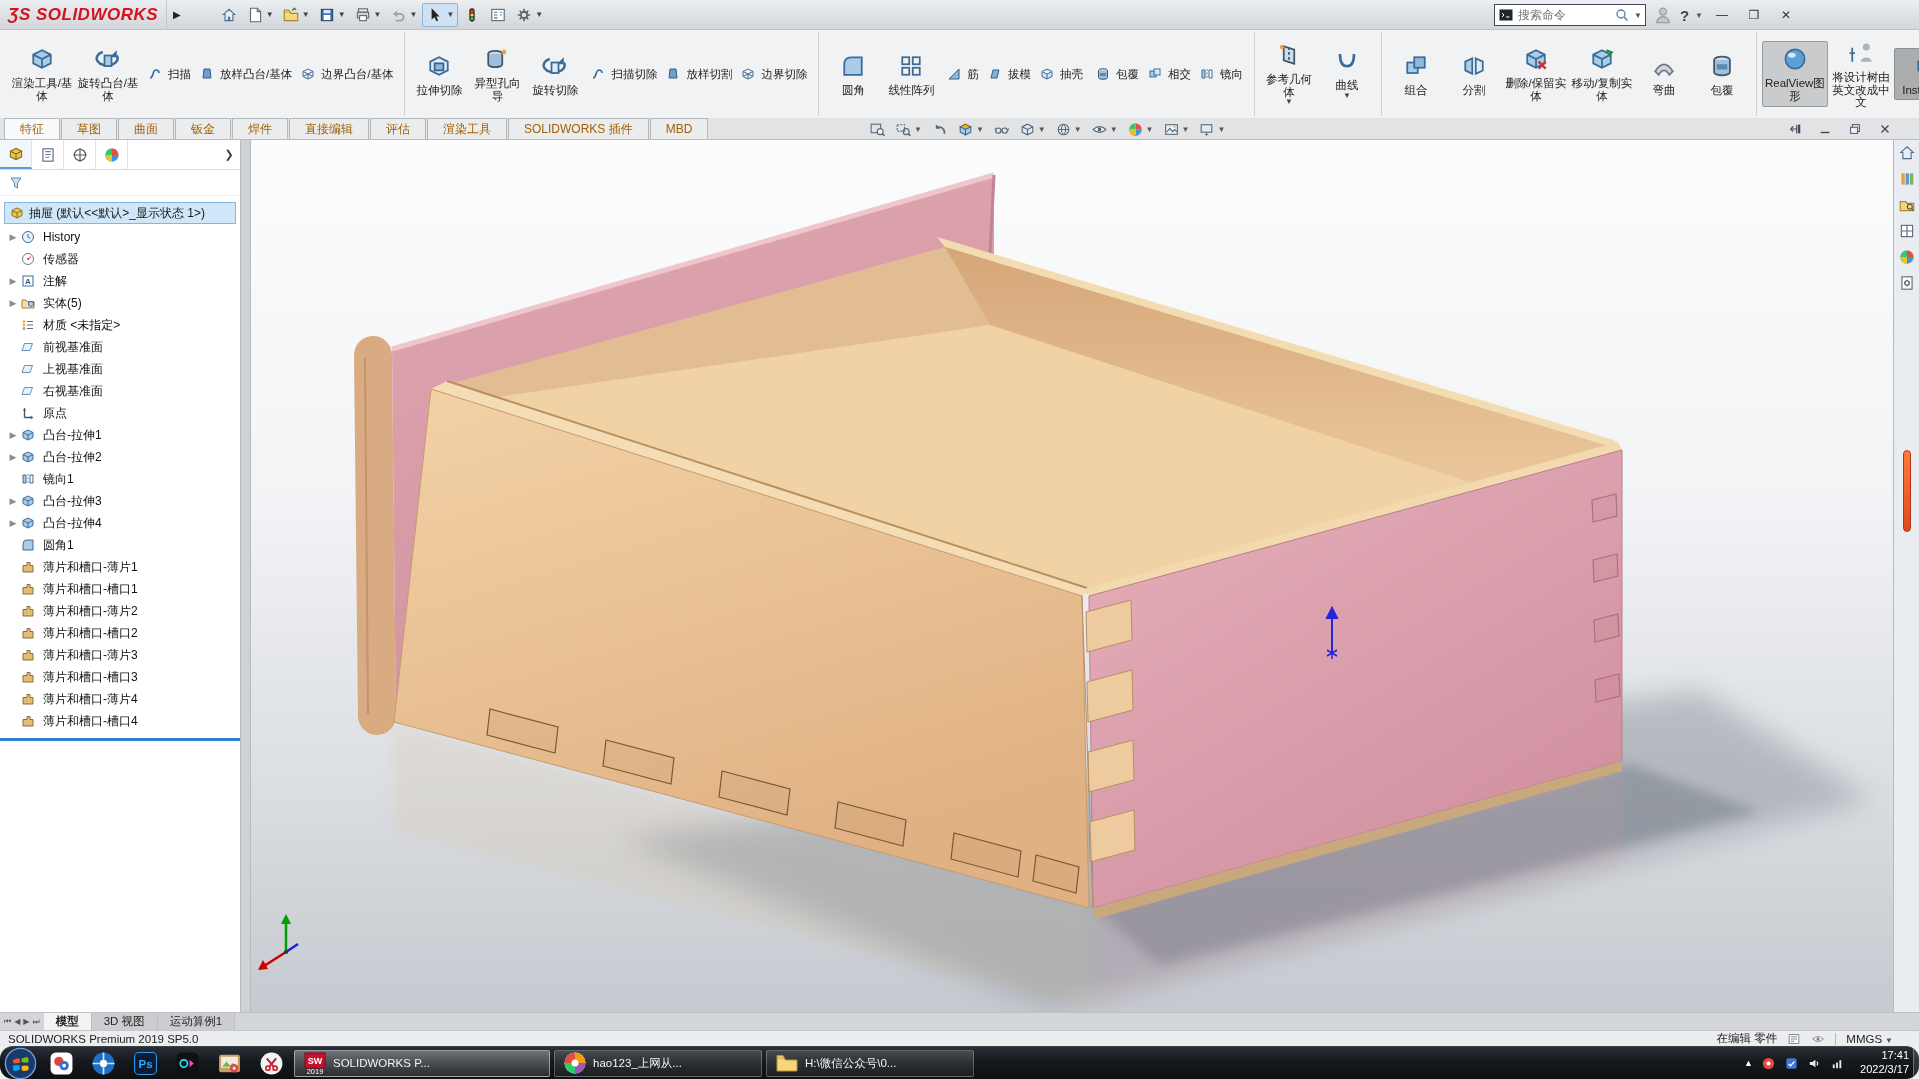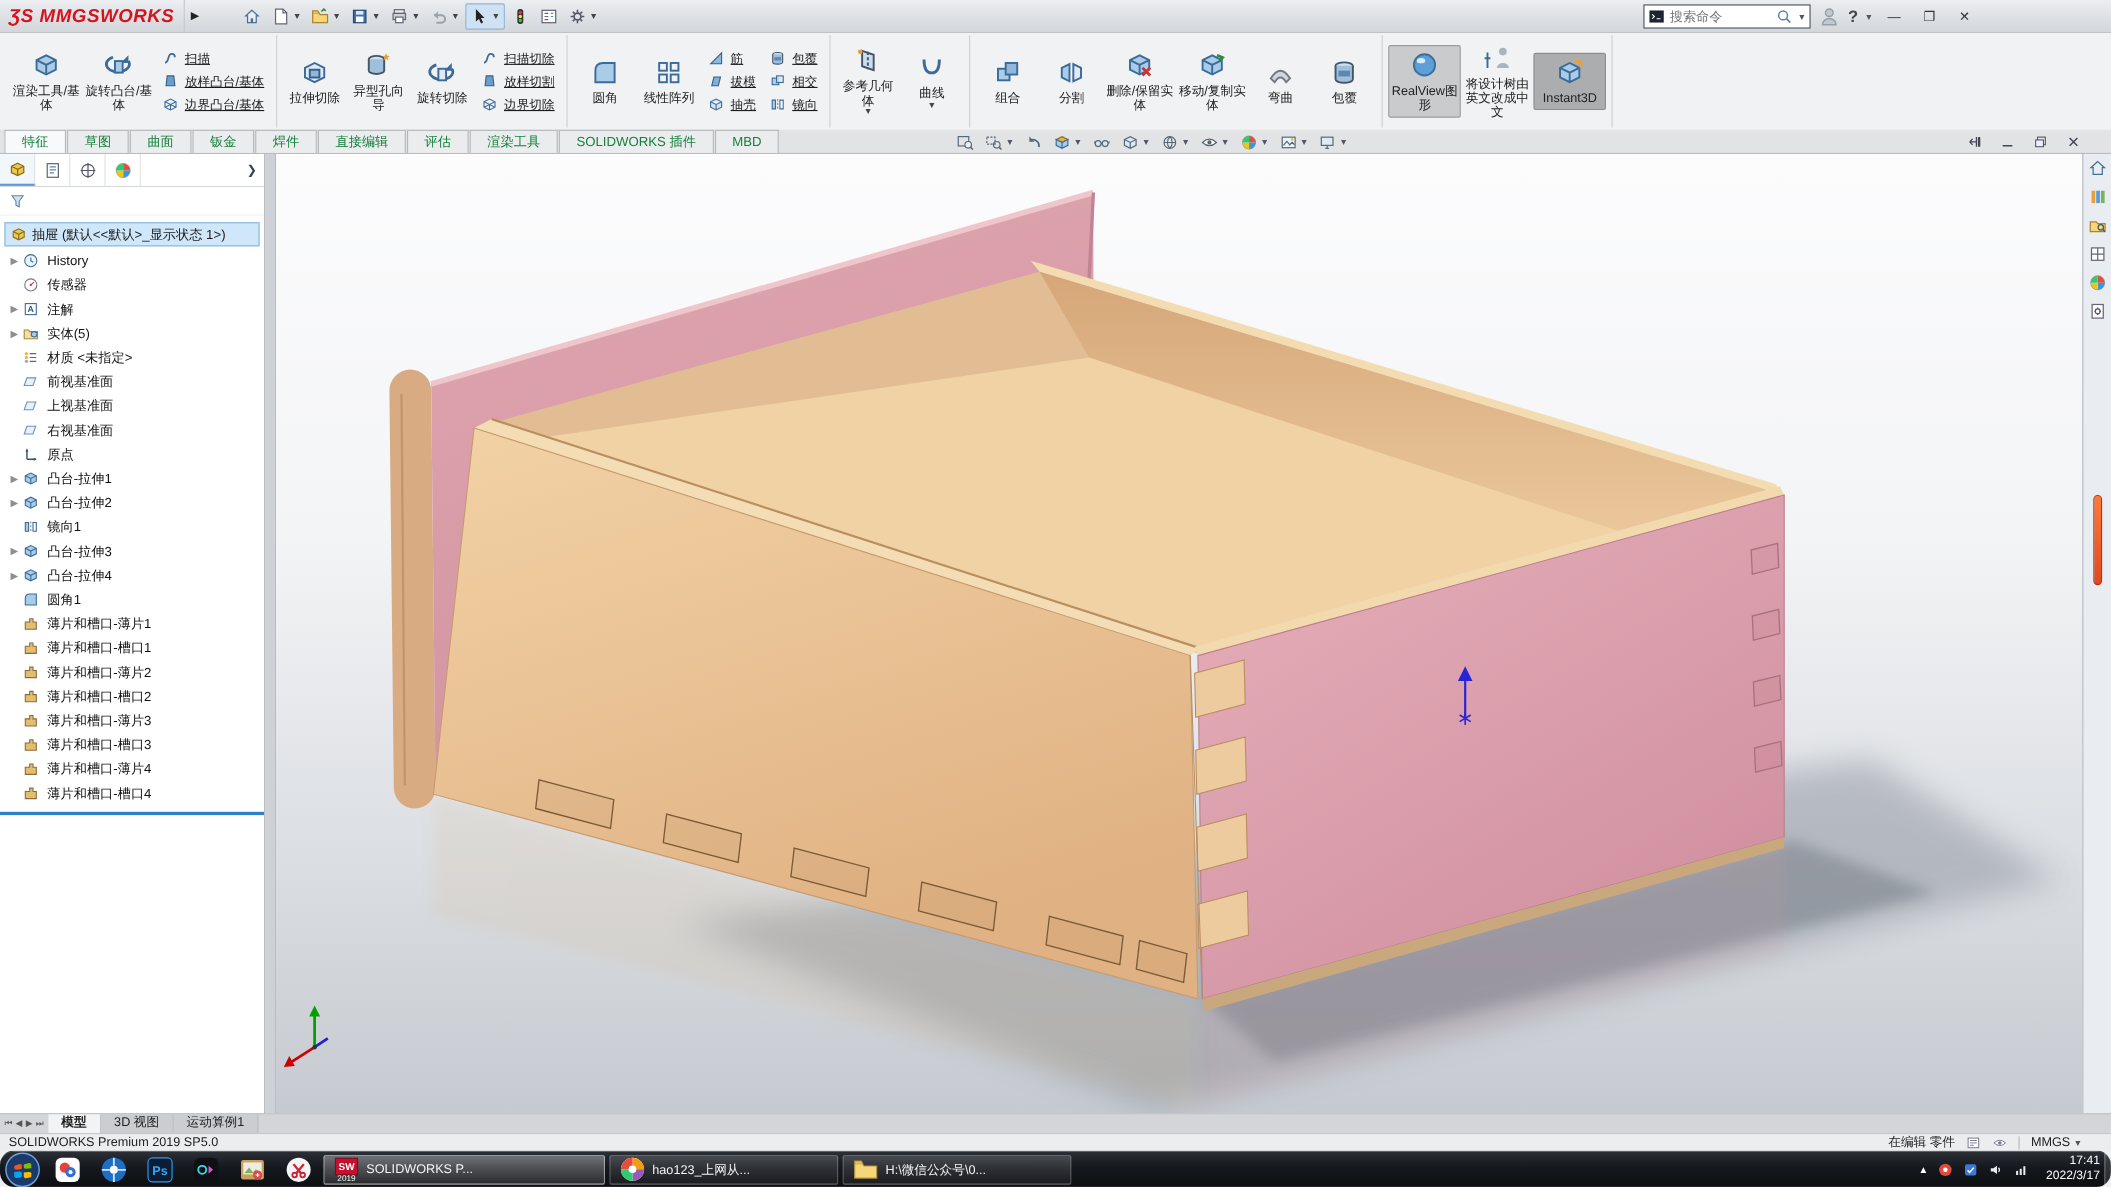--- a/index.html
+++ b/index.html
@@ -30,28 +30,28 @@
 
   
   #ribbon { position:absolute; left:0; top:30px; width:1919px; height:88px; background:#f1f2f3; display:flex; align-items:stretch; padding:2px 0 2px 4px; }
   .rgroup { display:flex; align-items:center; padding:0 5px; border-right:1px solid #cdcfd1; }
   .rbig { width:58px; min-width:50px; display:flex; flex-direction:column; align-items:center; justify-content:flex-start; text-align:center; font-size:11.5px; line-height:1.12; color:#222; padding:3px 1px; border:1px solid transparent; border-radius:2px; }
   .rbig .ric { width:30px; height:30px; margin-bottom:2px; }
   .rbig.wide { width:66px; }
   .rbig.pressed { background:#c9cbcd; border:1px solid #9a9da0; }
   .rbig.dark { background:#abadaf; border:1px solid #8c8f92; }
   .rbig .dd { font-size:8px; color:#444; }
-  .rstack { display:flex; flex-direction:column; justify-content:center; margin:0 2px;text-decoration:underline; }
+  .rstack { display:flex; flex-direction:row; justify-content:center; margin:0 2px; }
   .rsm { display:flex; align-items:center; height:21px; font-size:11.5px; color:#222; padding:0 4px; white-space:nowrap; }
   .rsm .ric { width:17px; height:17px; margin-right:4px; flex:none; }
 
   
   #tabrow { position:absolute; left:0; top:118px; width:1919px; height:22px; background:#e2e3e5; border-bottom:1px solid #b9bcbf; display:flex; align-items:flex-end; }
   #cmdtabs { display:flex; align-items:flex-end; padding-left:4px; }
-  .ctab { height:21px; line-height:20px; padding:0 15px; font-size:12px; color:#15803d; background:#ebeced; border:1px solid #b5b8bb; border-bottom:none; margin-right:1px; }
+  .ctab { height:21px; line-height:20px; padding:0 15px; font-size:12px; color:#a16207; background:#ebeced; border:1px solid #b5b8bb; border-bottom:none; margin-right:1px; }
   .ctab.active { background:#f8f9fa; }
   #headsup { position:absolute; left:869px; top:0; height:22px; display:flex; align-items:center; gap:9px; }
   .hbtn { display:flex; align-items:center; gap:2px; }
   .hbtn .dd { font-size:8px; color:#556; }
   #docctrl { position:absolute; right:24px; top:0; height:22px; display:flex; align-items:center; gap:10px; }
   .dcbtn { width:20px; height:18px; display:flex; align-items:center; justify-content:center; color:#445; font-size:11px; }
 
   
   #fmpanel { position:absolute; left:0; top:140px; width:241px; height:872px; background:#fff; border-right:1px solid #b9bcbf; overflow:hidden; }
   #fmtabs { height:30px; display:flex; align-items:stretch; border-bottom:1px solid #d7dadd; }
@@ -103,21 +103,21 @@
   #clock { position:absolute; right:10px; text-align:right; color:#fff; font-size:11px; line-height:1.25; }
   #show-desktop { position:absolute; right:0; top:0; width:6px; height:33px; background:rgba(255,255,255,.12); border-left:1px solid rgba(255,255,255,.3); }
 </style>
 </head>
 <body>
 
 <div id="app">
 
   <div id="titlebar">
     <div id="logo">
-      <span class="brand"><b>ƷS MMGS</b><span>WORKS</span></span>
+      <span class="brand"><b>ƷS SOLID</b><span>WORKS</span></span>
     </div>
     <span id="logo-fly">▶</span>
     <div id="qat">
         <div class="qbtn">
           <svg viewBox="0 0 16 16" width="18" height="18" xmlns="http://www.w3.org/2000/svg">
             <path d="M8 3 3 7.5h1.5V13h7V7.5H13z" fill="#e9eef5" stroke="#4a6f94"></path>
             <rect x="7" y="9.5" width="2" height="3.5" fill="#4a6f94"></rect>
           </svg>
         </div>
         <div class="qbtn">

